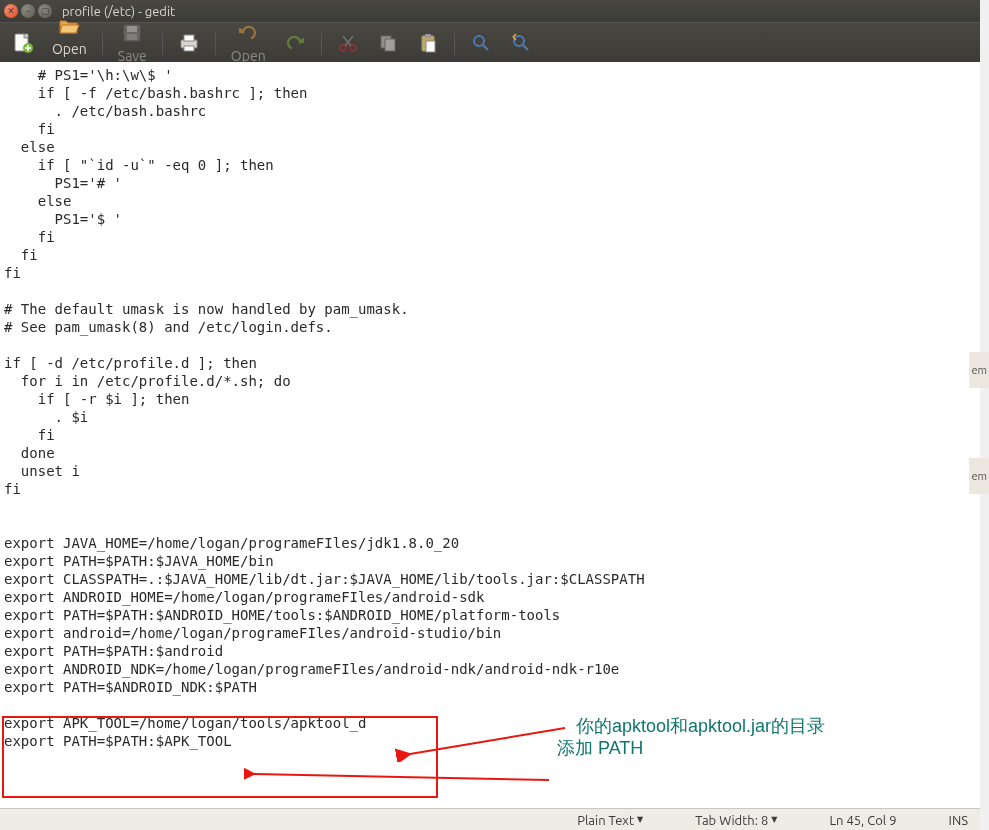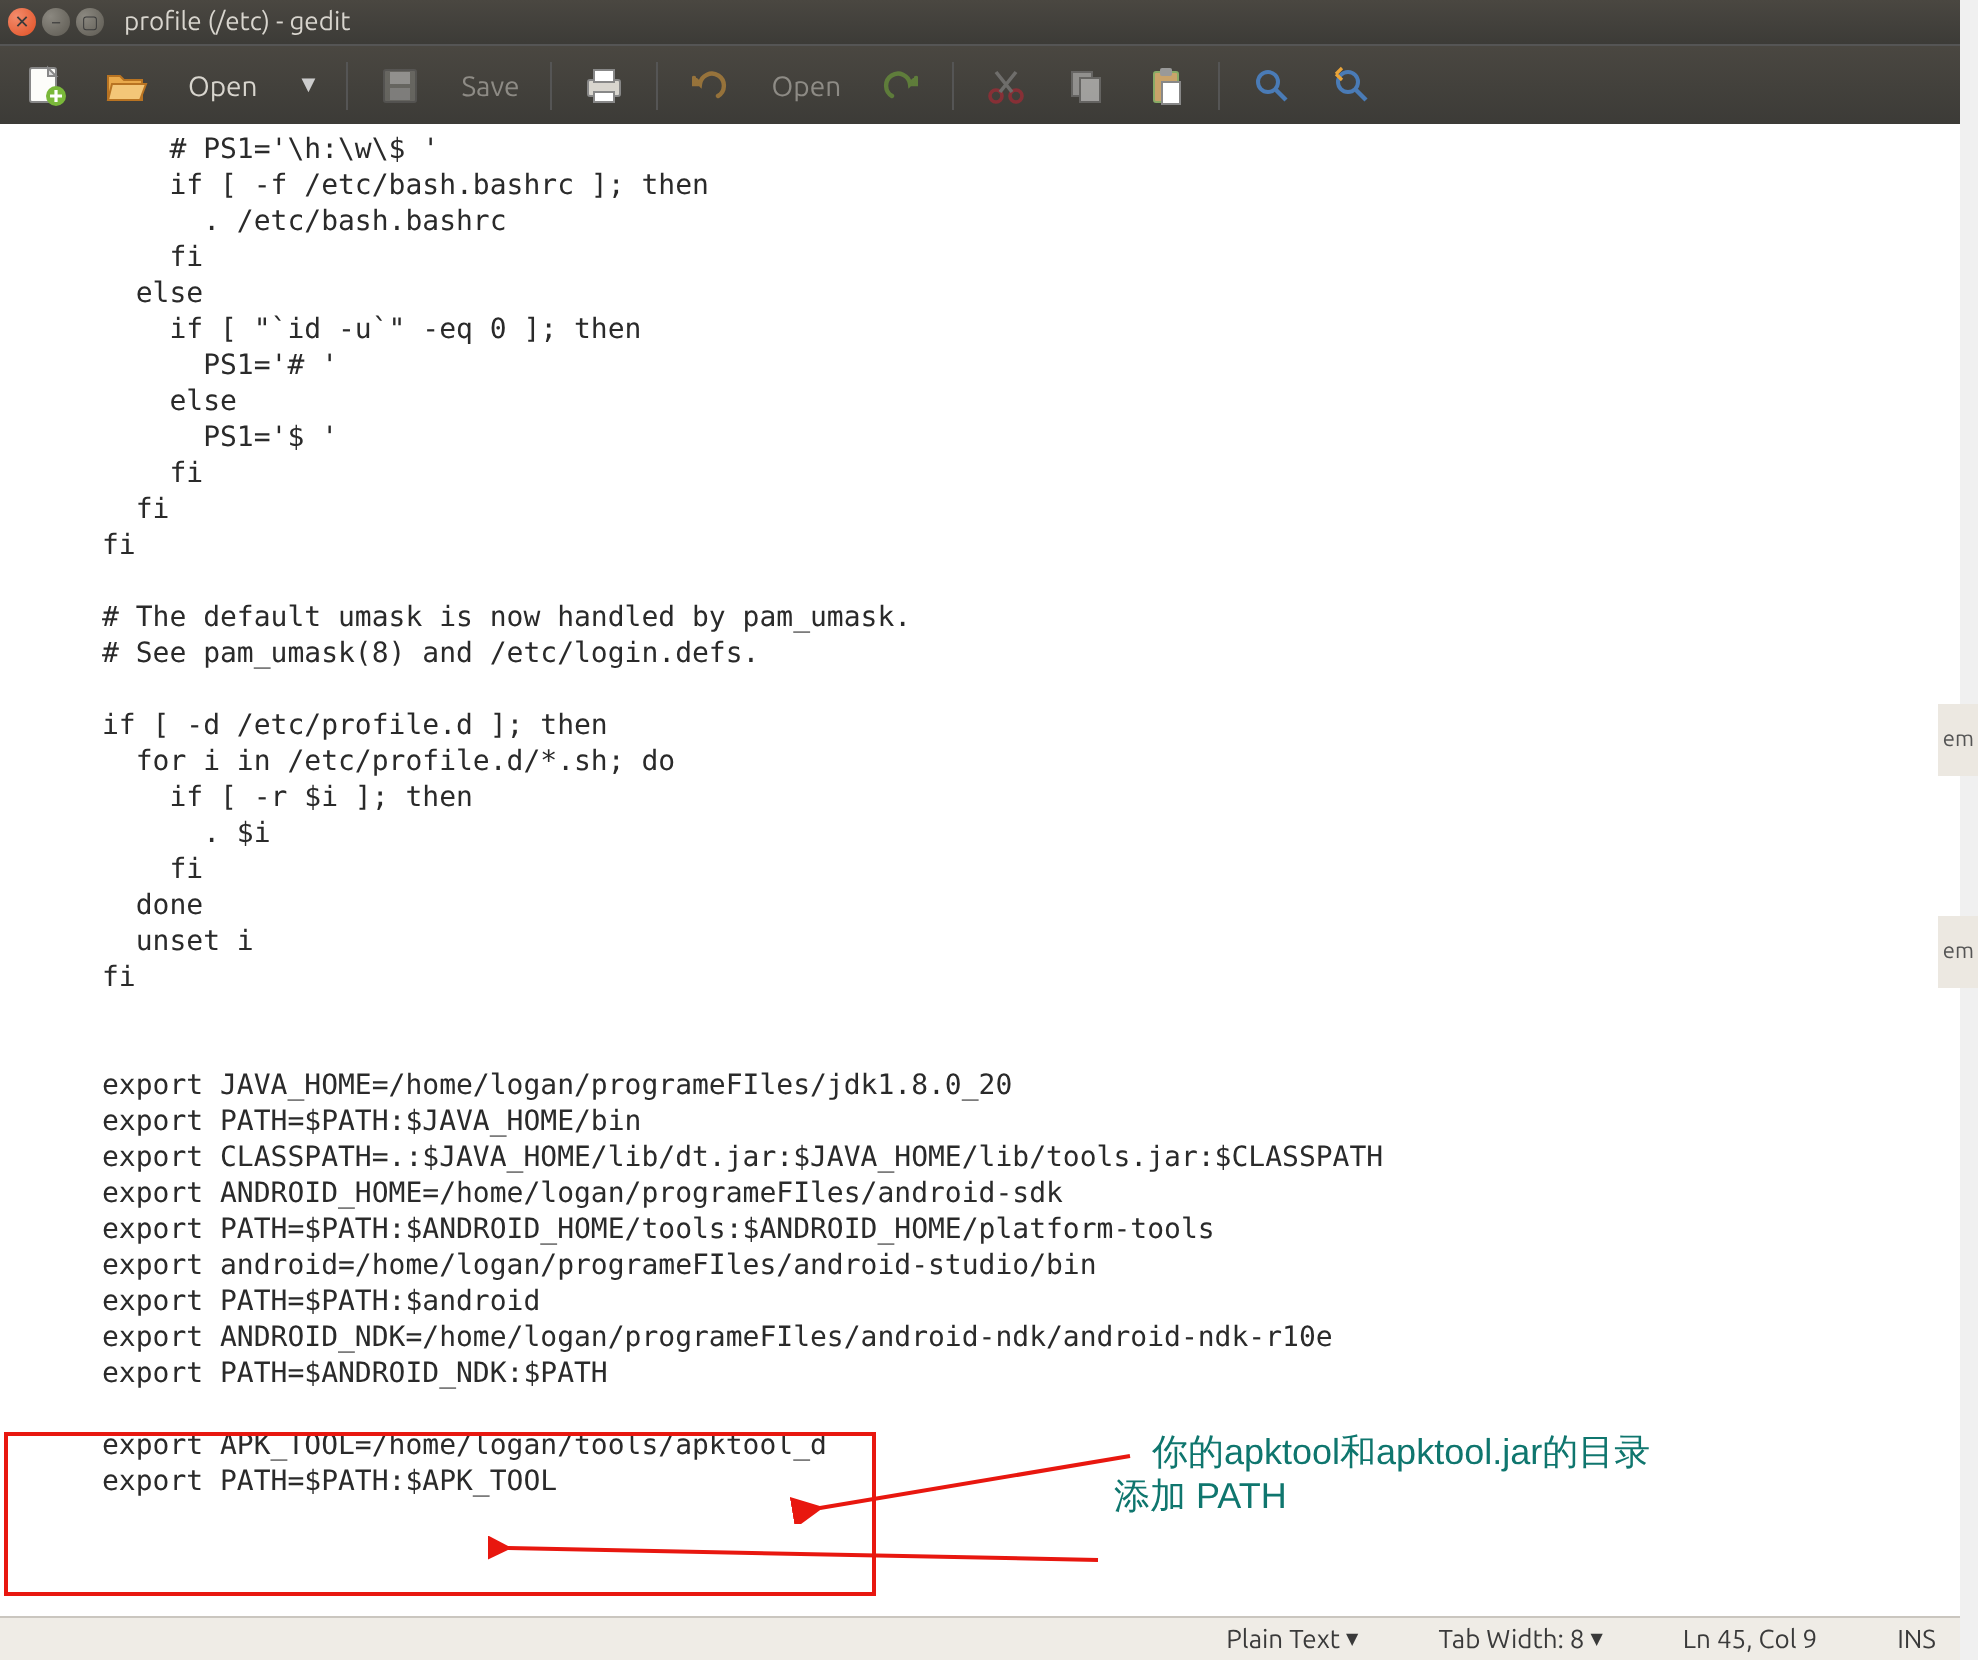--- a/index.html
+++ b/index.html
@@ -4,32 +4,32 @@
 <style>
 * { margin: 0; padding: 0; box-sizing: border-box; }
 body { font-family: "Ubuntu", "DejaVu Sans", sans-serif; background: #f0f0f0; width: 989px; height: 830px; overflow: hidden; position: relative; }
 .window { width: 980px; height: 830px; background: #fff; display: flex; flex-direction: column; position: relative; }
 .titlebar { height: 22px; background: linear-gradient(to bottom, #4a4741, #3c3b37); display: flex; align-items: center; padding: 0 4px; color: #d8d5ce; font-size: 13px; }
 .win-btns { display: flex; gap: 3px; margin-right: 10px; }
 .win-btn { width: 14px; height: 14px; border-radius: 50%; display: flex; align-items: center; justify-content: center; font-size: 9px; color: #3a3a3a; }
 .win-close { background: radial-gradient(circle at 30% 30%, #f28b6b, #e15024); }
 .win-min, .win-max { background: radial-gradient(circle at 30% 30%, #8b8880, #5d5a52); }
 .toolbar { height: 40px; background: linear-gradient(to bottom, #4a4741, #3c3b37); display: flex; align-items: center; padding: 0 6px; gap: 6px; border-top: 1px solid #555; }
-.tb-btn { display: flex; align-items: center; gap: 20px; padding: 3px 6px; color: #d8d5ce; font-size: 14px; cursor: pointer; border-radius: 3px; }
+.tb-btn { display: flex; align-items: center; gap: 4px; padding: 3px 6px; color: #d8d5ce; font-size: 14px; cursor: pointer; border-radius: 3px; flex-direction: column; }
 .tb-btn.disabled { opacity: 0.5; }
 .tb-sep { width: 1px; height: 24px; background: #2a2925; margin: 0 3px; border-right: 1px solid #555; }
 .ic { width: 22px; height: 22px; display: inline-flex; align-items: center; justify-content: center; }
 .dd-caret { font-size: 9px; margin-left: 2px; color: #ccc; }
 .tabbar { height: 28px; background: #dedbd5; display: flex; align-items: flex-end; padding: 0 6px; border-bottom: 1px solid #b8b5af; }
 .tab { height: 24px; background: #f5f4f2; border: 1px solid #b8b5af; border-bottom: none; border-radius: 3px 3px 0 0; display: flex; align-items: center; padding: 0 8px; gap: 5px; font-size: 12px; color: #3a3a3a; position: relative; top: 1px; }
 .tab-icon { width: 14px; height: 14px; }
 .tab-close { font-size: 13px; color: #777; cursor: pointer; }
-.editor { flex: 1; background: #fff; padding: 4px 4px; font-family: "DejaVu Sans Mono", "Courier New", monospace; font-size: 14px; line-height: 18px; color: #2a2a2a; white-space: pre; overflow: hidden; position: relative; margin-left: 47px; }
+.editor { flex: 1; background: #fff; padding: 4px 4px; font-family: "DejaVu Sans Mono", "Courier New", monospace; font-size: 14px; line-height: 18px; color: #2a2a2a; white-space: pre; overflow: hidden; position: relative; }
 .statusbar { height: 22px; background: #efece6; border-top: 1px solid #cac6bf; display: flex; align-items: center; justify-content: flex-end; padding: 0 12px; gap: 40px; font-size: 13px; color: #3a3a3a; }
-.sb-item { display: flex; align-items: center; gap: 3px; }
+.sb-item { display: flex; align-items: center; gap: 3px; margin-left: 12px; }
 .sb-caret { font-size: 8px; }
 
 .anno-box { position: absolute; border: 2px solid #e8170f; pointer-events: none; }
 .anno-arrow { position: absolute; pointer-events: none; }
 .anno-text { position: absolute; color: #0f766e; font-family: "Microsoft YaHei", sans-serif; font-size: 18px; font-weight: 500; pointer-events: none; }
 
 .peek { position: absolute; right: 0; background: #ece8e1; font-size: 11px; color: #555; padding: 12px 2px; }
 </style>
 </head>
 <body>

